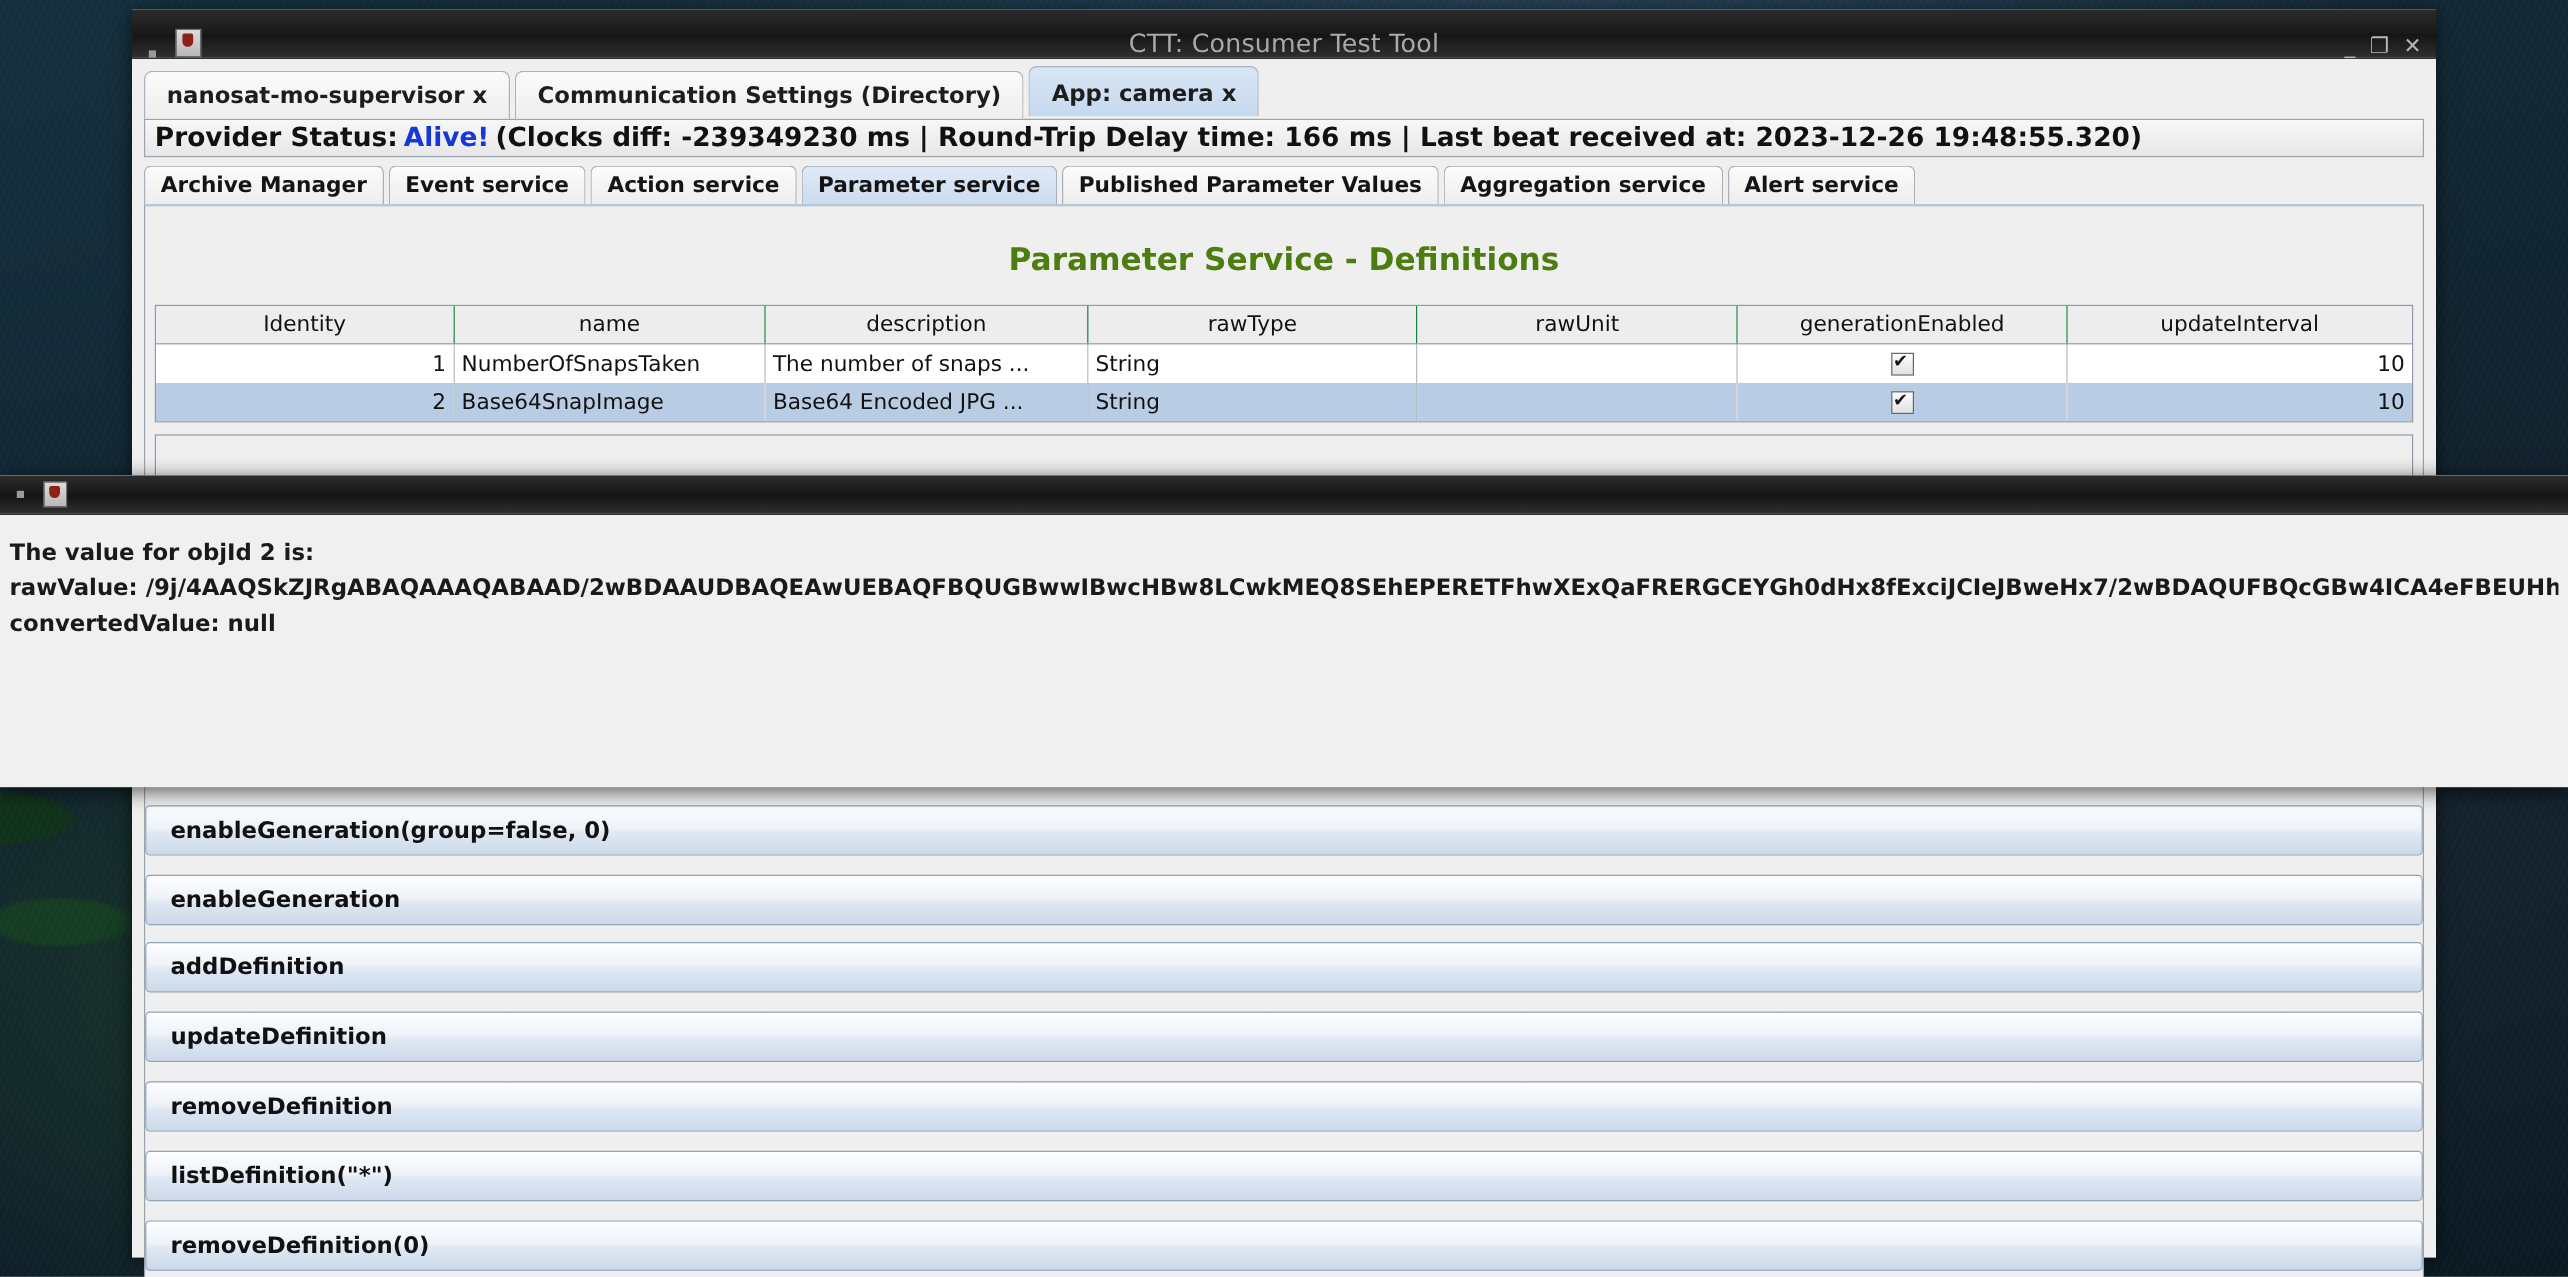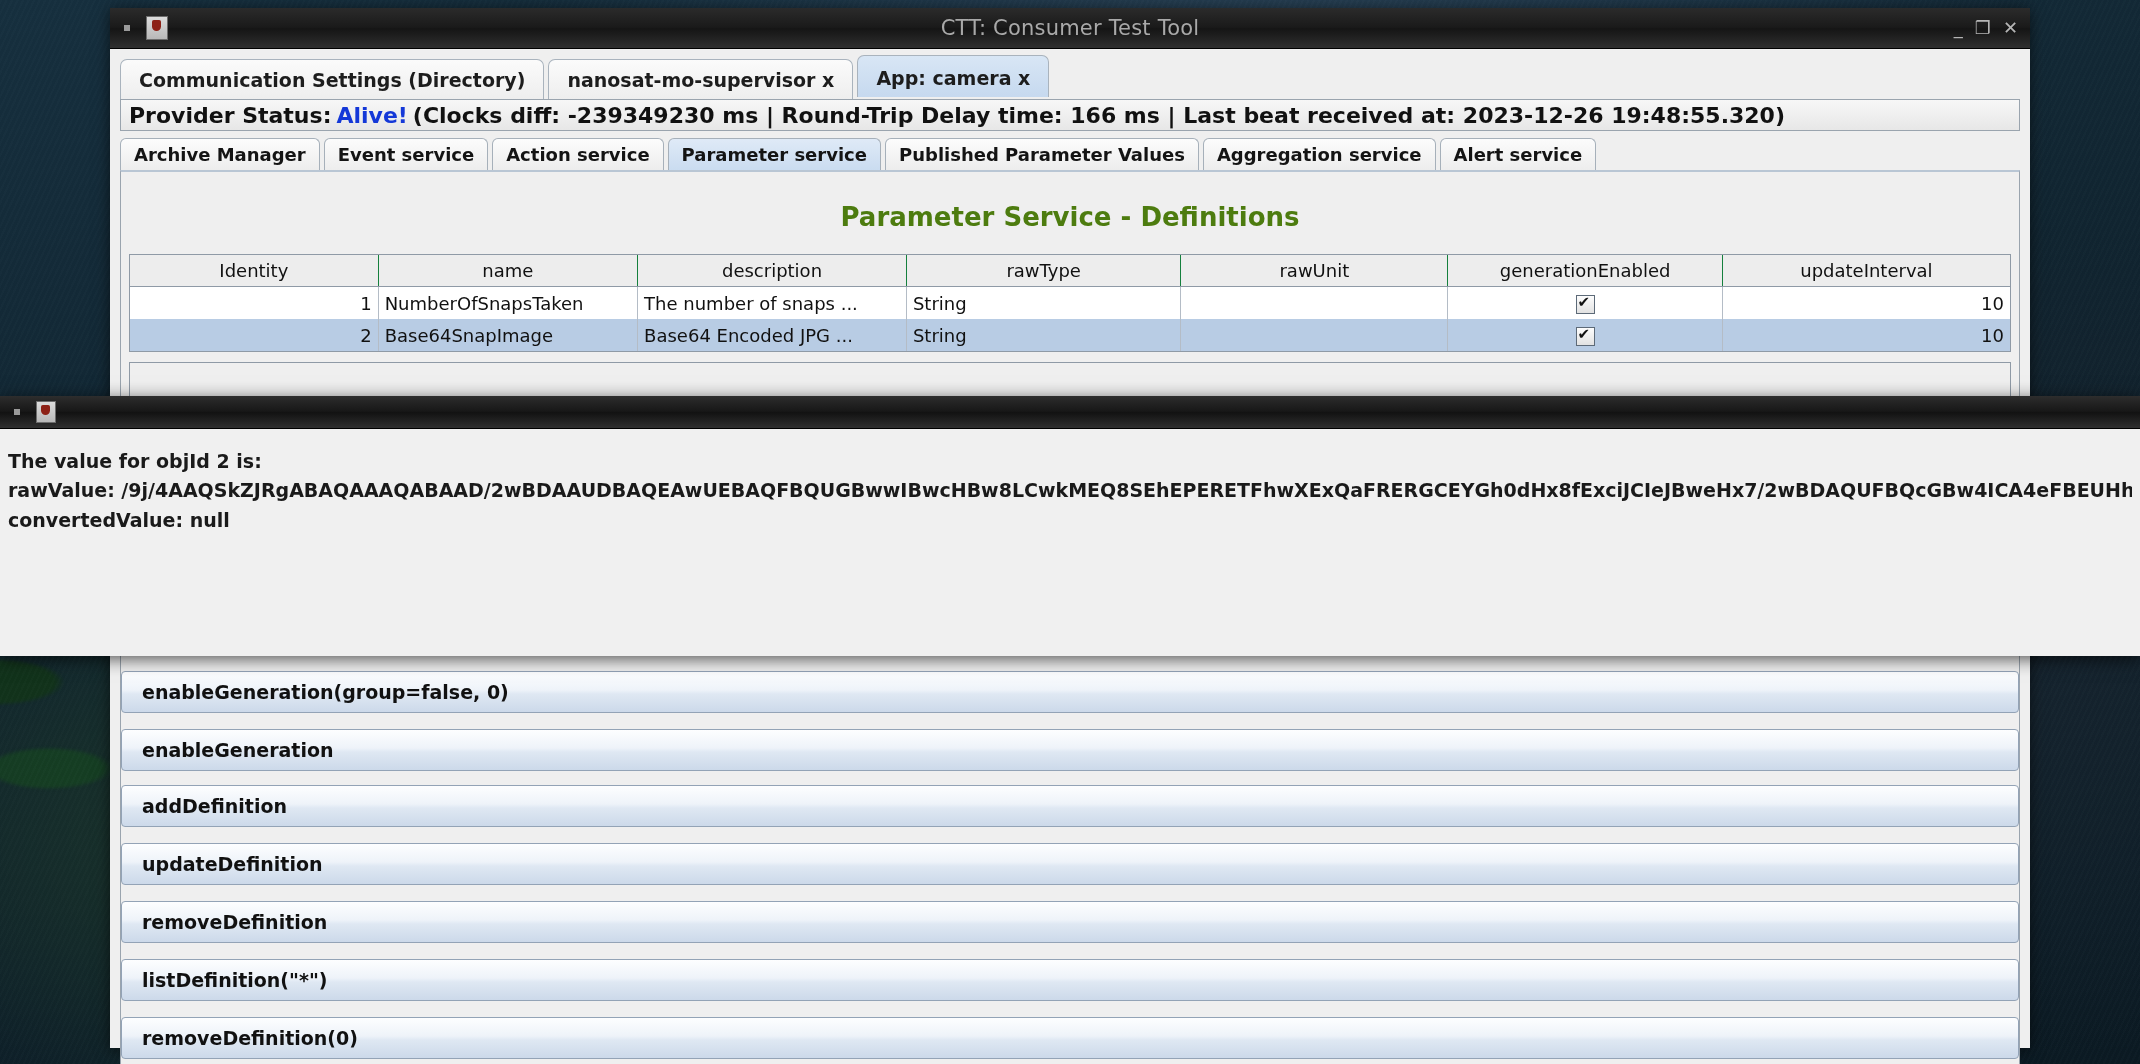--- a/index.html
+++ b/index.html
@@ -46,21 +46,21 @@
     top: 8px;
     width: 1920px;
     height: 1040px;
     background: #efefef;
     box-shadow: 0 2px 14px rgba(0,0,0,.6);
   }
   .titlebar {
     height: 40px;
     background: linear-gradient(to bottom, #2b2b2b 0%, #1a1a1a 48%, #151515 52%, #2f2f2f 100%);
     display: flex;
-    align-items: center;
+    align-items: flex-end;
     position: relative;
     border-bottom: 1px solid #000;
   }
   .tb-dot {
     width: 6px; height: 6px;
     background: #9a9a9a;
     margin-left: 14px;
   }
   .tb-appicon {
     width: 20px; height: 22px;
@@ -319,22 +319,22 @@
     <div class="tb-appicon"></div>
     <div class="tb-title">CTT: Consumer Test Tool</div>
     <div class="tb-controls">
       <span class="tb-btn">_</span>
       <span class="tb-btn">❐</span>
       <span class="tb-btn">✕</span>
     </div>
   </div>
 
   <div class="tabs-row">
+    <div class="tab">nanosat-mo-supervisor x</div>
     <div class="tab">Communication Settings (Directory)</div>
-    <div class="tab">nanosat-mo-supervisor x</div>
     <div class="tab active">App: camera x</div>
   </div>
 
   <div class="status-bar">
     <span>Provider Status:</span>
     <span class="alive">Alive!</span>
     <span>(Clocks diff: -239349230 ms | Round-Trip Delay time: 166 ms | Last beat received at: 2023-12-26 19:48:55.320)</span>
   </div>
 
   <div class="subtabs-row">

